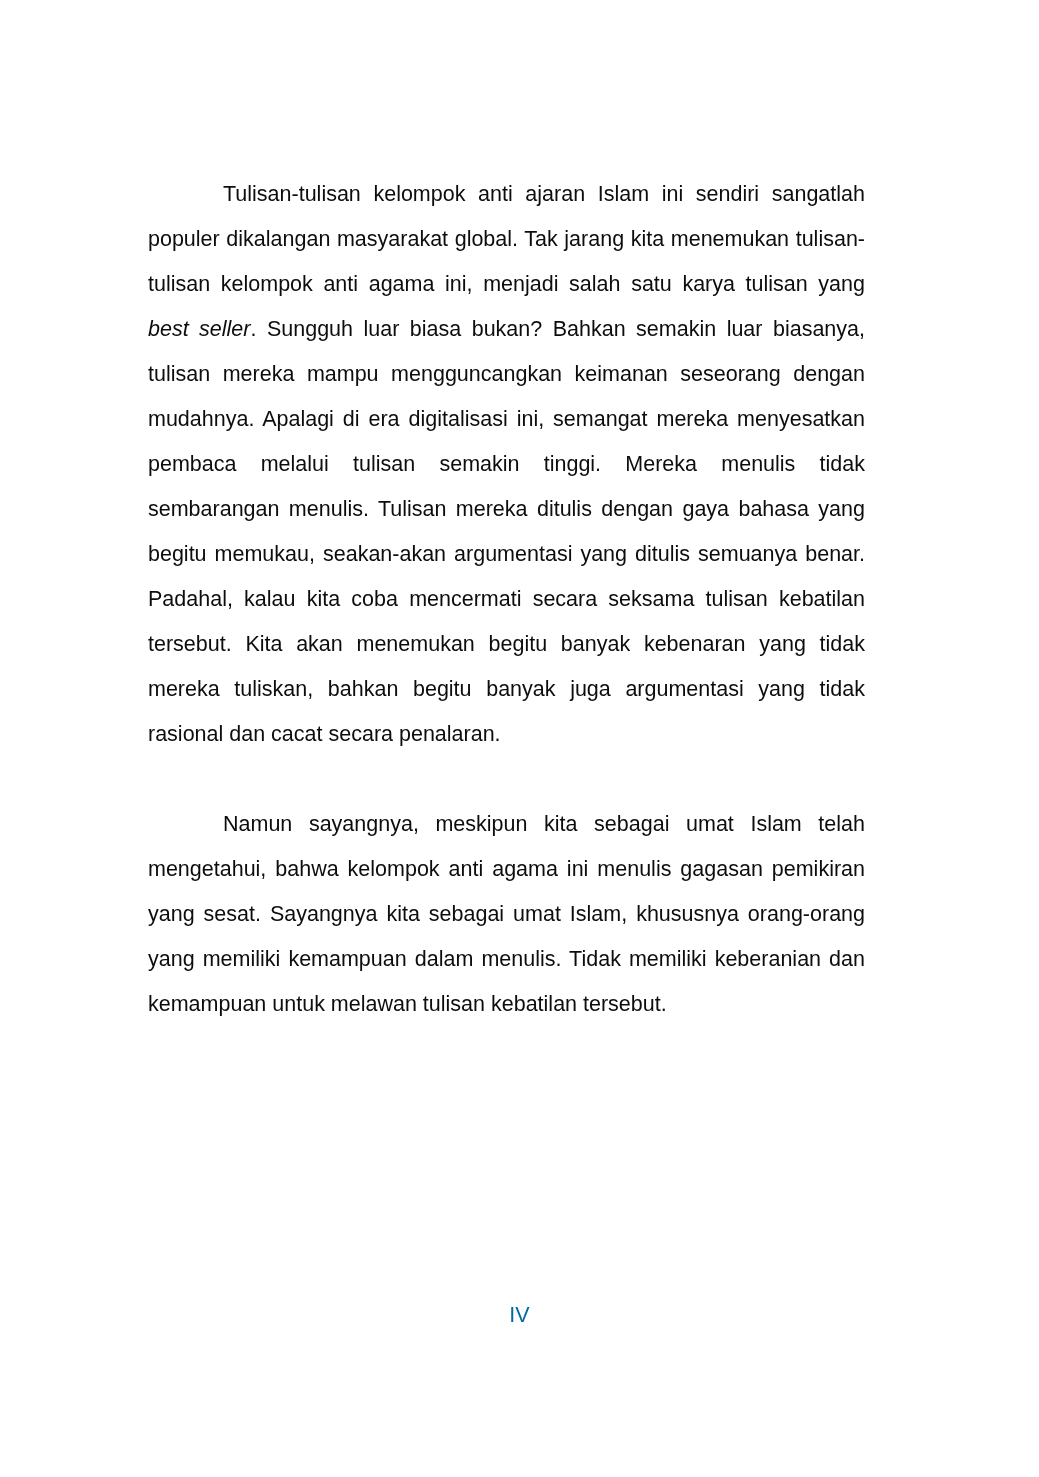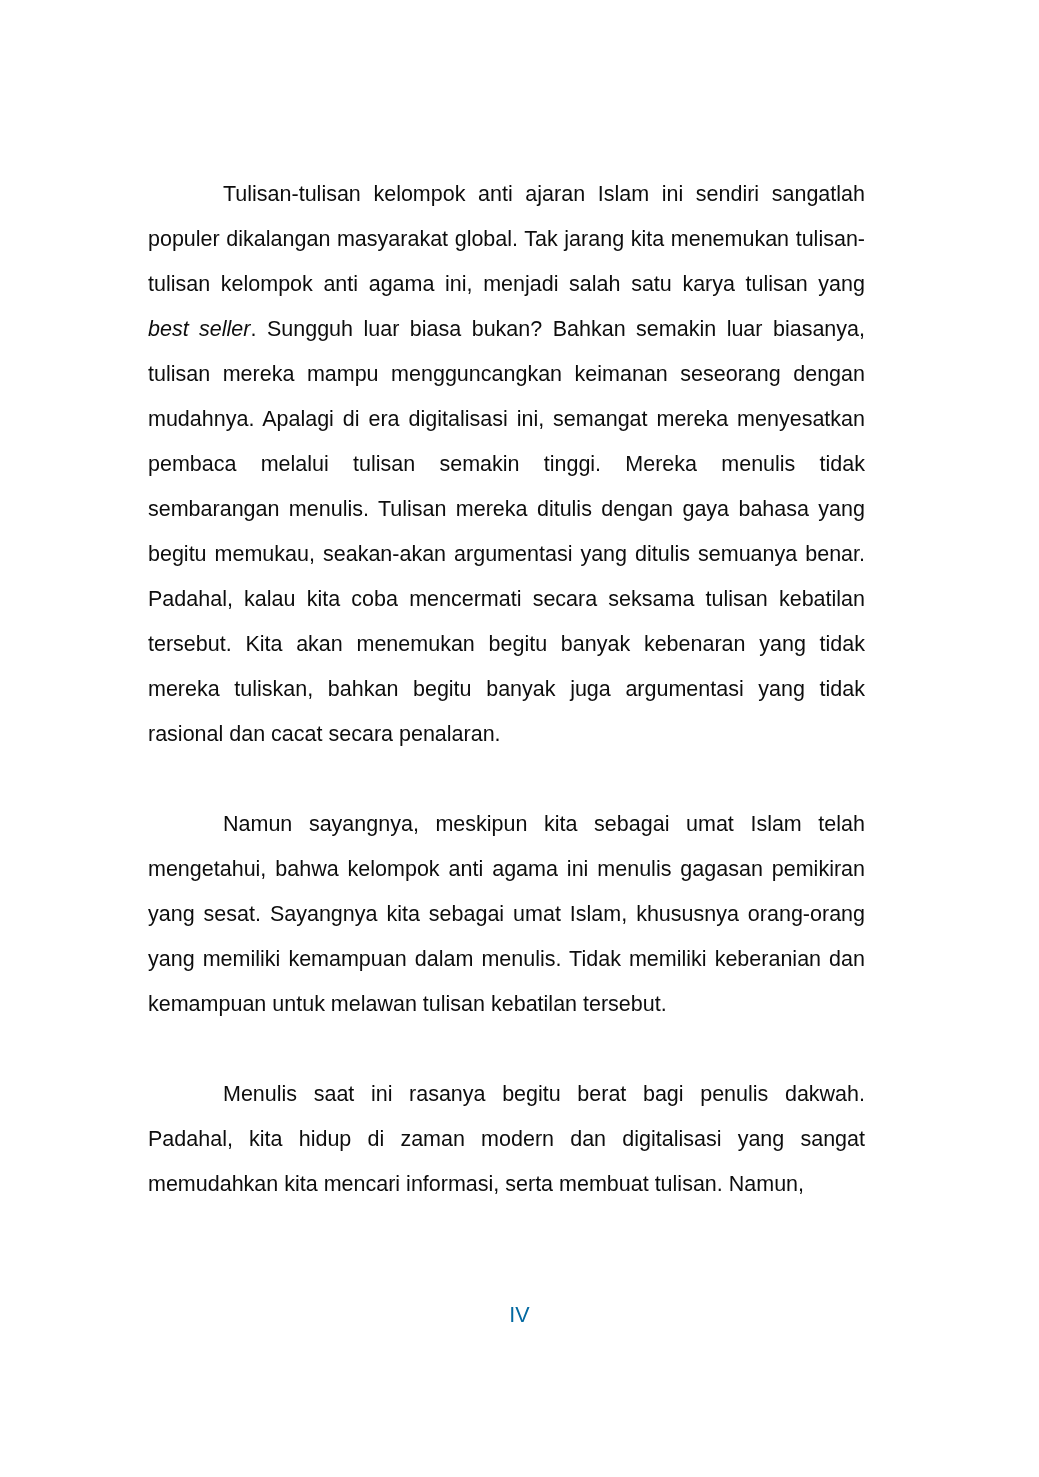--- a/index.html
+++ b/index.html
@@ -54,18 +54,17 @@
   }
 </style>
 </head>
 <body>
 
 <div class="page">
 
   <div class="text-column">
       <p class="para"><span>Tulisan-tulisan kelompok anti ajaran Islam ini sendiri sangatlah populer dikalangan masyarakat global. Tak jarang kita menemukan tulisan-tulisan kelompok anti agama ini, menjadi salah satu karya tulisan yang </span><em>best seller</em><span>. Sungguh luar biasa bukan? Bahkan semakin luar biasanya, tulisan mereka mampu mengguncangkan keimanan seseorang dengan mudahnya. Apalagi di era digitalisasi ini, semangat mereka menyesatkan pembaca melalui tulisan semakin tinggi. Mereka menulis tidak sembarangan menulis. Tulisan mereka ditulis dengan gaya bahasa yang begitu memukau, seakan-akan argumentasi yang ditulis semuanya benar. Padahal, kalau kita coba mencermati secara seksama tulisan kebatilan tersebut. Kita akan menemukan begitu banyak kebenaran yang tidak mereka tuliskan, bahkan begitu banyak juga argumentasi yang tidak rasional dan cacat secara penalaran.</span></p>
       <p class="para"><span>Namun sayangnya, meskipun kita sebagai umat Islam telah mengetahui, bahwa kelompok anti agama ini menulis gagasan pemikiran yang sesat. Sayangnya kita sebagai umat Islam, khususnya orang-orang yang memiliki kemampuan dalam menulis. Tidak memiliki keberanian dan kemampuan untuk melawan tulisan kebatilan tersebut.</span></p>
-      <p class="para"><span>Menulis saat ini rasanya begitu berat bagi penulis dakwah. Padahal, kita hidup di zaman modern dan digitalisasi yang sangat memudahkan kita mencari informasi, serta membuat tulisan. Namun,</span></p>
     </div>
 
   <div class="page-number">IV</div>
 
 </div>
 
 </body></html>

